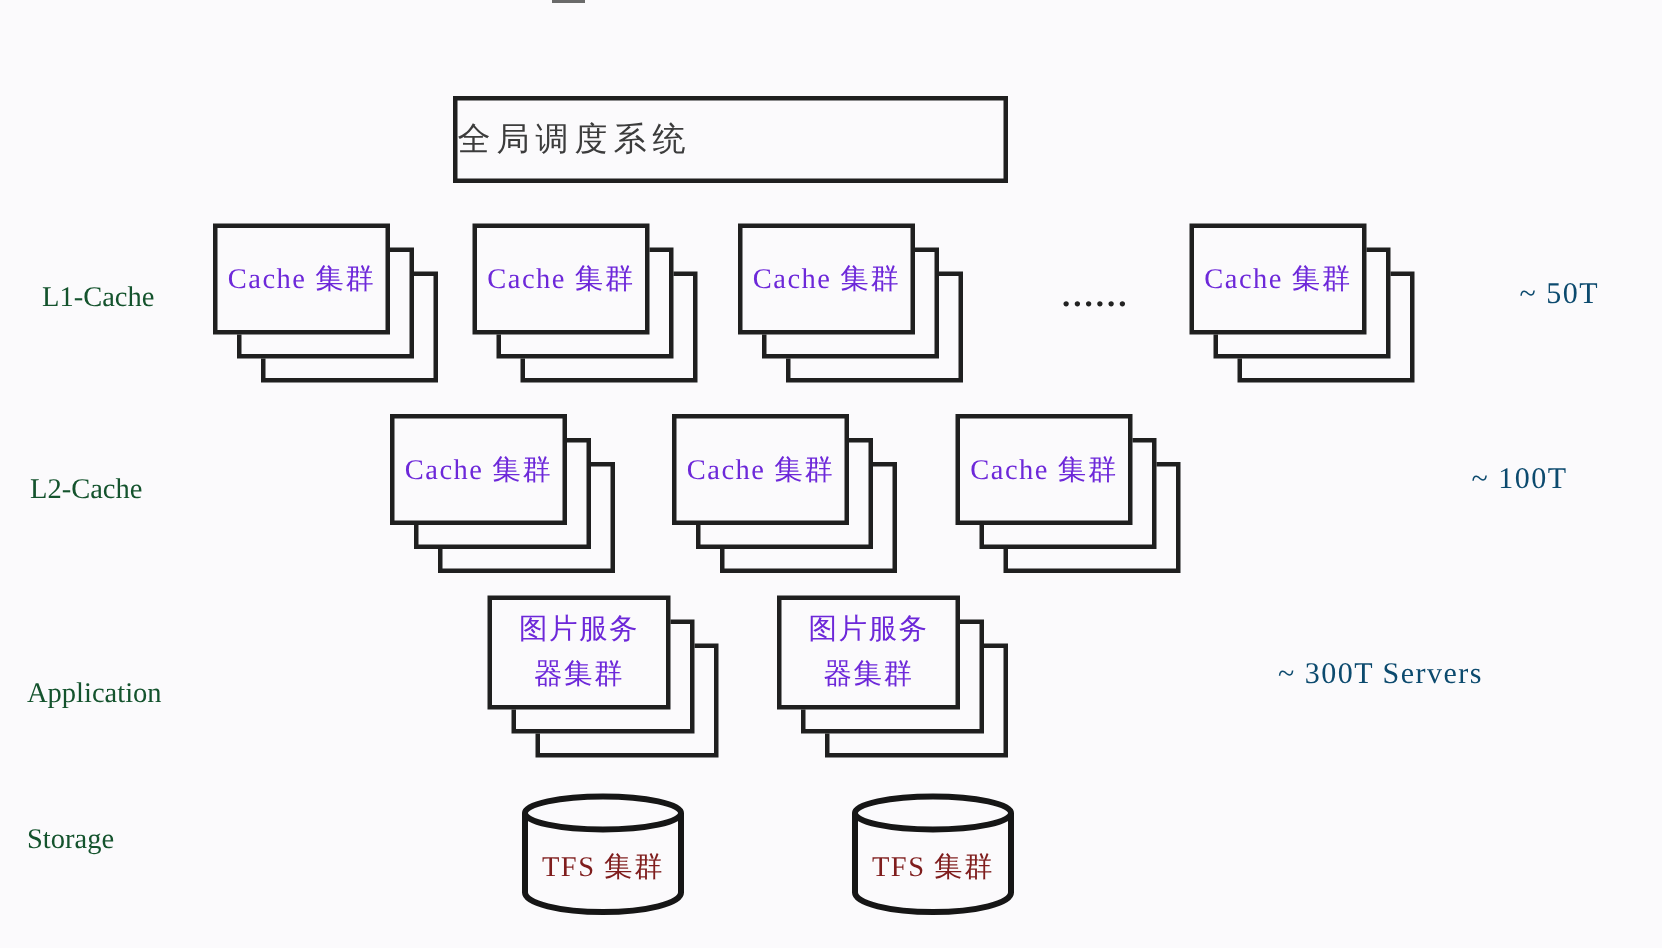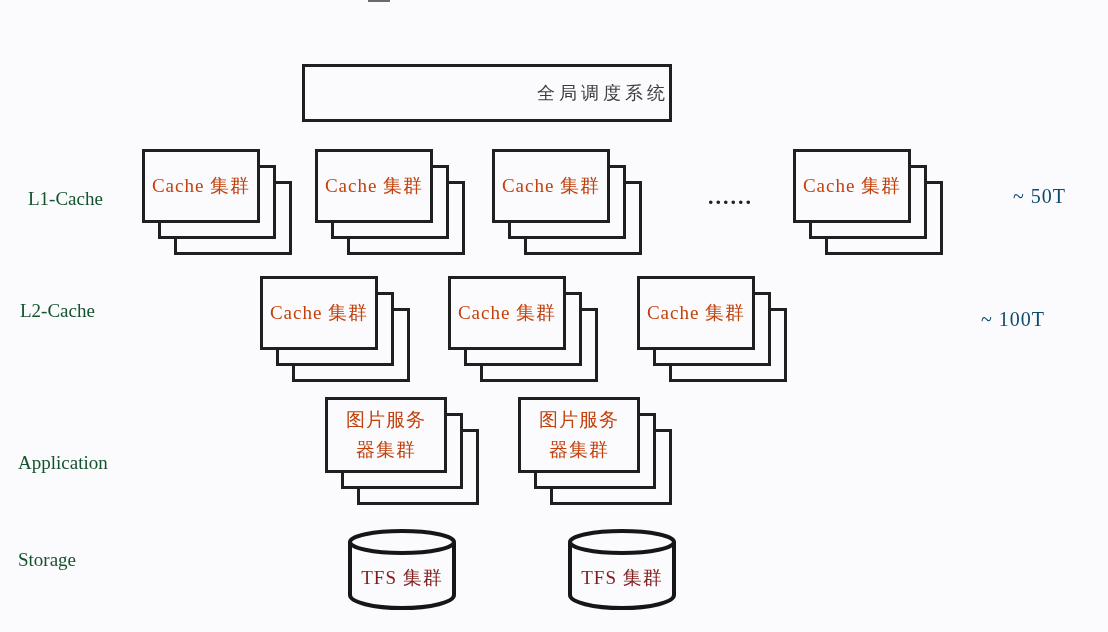--- a/index.html
+++ b/index.html
@@ -4,36 +4,36 @@
 <style>
   html,body{margin:0;padding:0;background:#ffffff;}
   .canvas{
     position:relative;width:1108px;height:632px;background:#fbfafc;
     font-family:"Liberation Serif","DejaVu Serif",serif;color:#3a3a3a;overflow:hidden;
   }
   .top-artifact{position:absolute;left:368px;top:0;width:22px;height:2px;background:#6a6a6a;}
   .titlebox{
     position:absolute;left:302px;top:64px;width:370px;height:58px;
     border:3px solid #1f1f1f;box-sizing:border-box;background:#fbfafc;
-    display:flex;align-items:center;justify-content:flex-end;
-    font-size:18px;letter-spacing:4px;color:#3c3c3c;
+    display:flex;align-items:center;justify-content:flex-start;
+    font-size:22px;letter-spacing:4px;color:#3c3c3c;
   }
   .rowlabel{position:absolute;font-size:19px;color:#14532d;white-space:nowrap;}
   .cap{position:absolute;font-size:20px;color:#0c4a6e;letter-spacing:1px;white-space:nowrap;}
   .dots{position:absolute;left:708px;top:184px;font-size:22px;font-weight:bold;letter-spacing:2px;color:#222;}
   .stack{position:absolute;width:152px;height:108px;}
   .layer{
     position:absolute;box-sizing:border-box;border:3px solid #1f1f1f;
     background:#fbfafc;width:118px;height:74px;
   }
   .b2{left:32px;top:32px;}
   .b1{left:16px;top:16px;}
   .front{
     left:0;top:0;display:flex;align-items:center;justify-content:center;
-    font-size:19px;color:#c2410c;letter-spacing:1px;text-align:center;
+    font-size:19px;color:#6d28d9;letter-spacing:1px;text-align:center;
   }
   .stack.app .layer{width:122px;height:76px;}
   .stack.app{width:156px;height:110px;}
   .two-line{line-height:30px;}
   .cyl{position:absolute;width:114px;height:92px;}
   .cyl svg{display:block;}
   .cyl-label{
     position:absolute;left:0;top:38px;width:100%;text-align:center;
     font-size:19px;color:#7f1d1d;letter-spacing:1px;
   }
@@ -81,21 +81,21 @@
   <div class="dots">......</div>
   <div class="stack" style="left:793px;top:149px">
     <div class="layer b2"></div>
     <div class="layer b1"></div>
     <div class="layer front">
       <span>Cache 集群</span>
     </div>
   </div>
   <div class="cap" style="left:1013px;top:185px">~ 50T</div>
 
-  <div class="rowlabel" style="left:20px;top:300px">L2-Cache</div>
+  <div class="rowlabel" style="left:20px;top:316px">L2-Cache</div>
 
   <div class="stack" style="left:260px;top:276px">
     <div class="layer b2"></div>
     <div class="layer b1"></div>
     <div class="layer front">
       <span>Cache 集群</span>
     </div>
   </div>
   <div class="stack" style="left:448px;top:276px">
     <div class="layer b2"></div>
@@ -122,20 +122,21 @@
       <span class="two-line"><span>图片服务</span><br><span>器集群</span></span>
     </div>
   </div>
   <div class="stack app" style="left:518px;top:397px">
     <div class="layer b2"></div>
     <div class="layer b1"></div>
     <div class="layer front">
       <span class="two-line"><span>图片服务</span><br><span>器集群</span></span>
     </div>
   </div>
+  <div class="cap" style="left:852px;top:438px">~ 300T Servers</div>
 
   <div class="rowlabel" style="left:18px;top:549px">Storage</div>
 
   <div class="cyl" style="left:345px;top:527px">
     <svg width="114" height="92" viewBox="0 0 114 92">
       <path d="M5 15 L5 68 a52 13 0 0 0 104 0 L109 15" fill="#fbfafc" stroke="#161616" stroke-width="4" stroke-linejoin="round"></path>
       <ellipse cx="57" cy="15" rx="52" ry="11" fill="#fbfafc" stroke="#161616" stroke-width="4"></ellipse>
     </svg>
     <div class="cyl-label">TFS 集群</div>
   </div>

